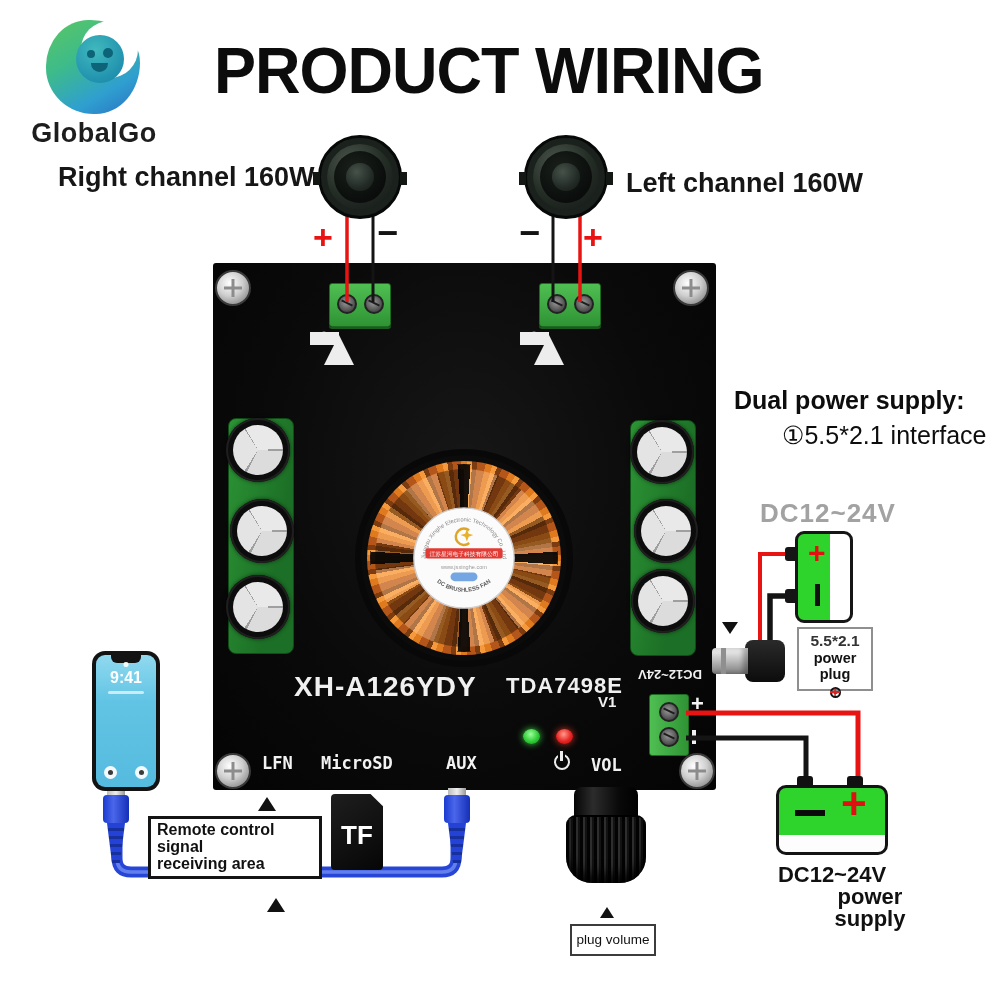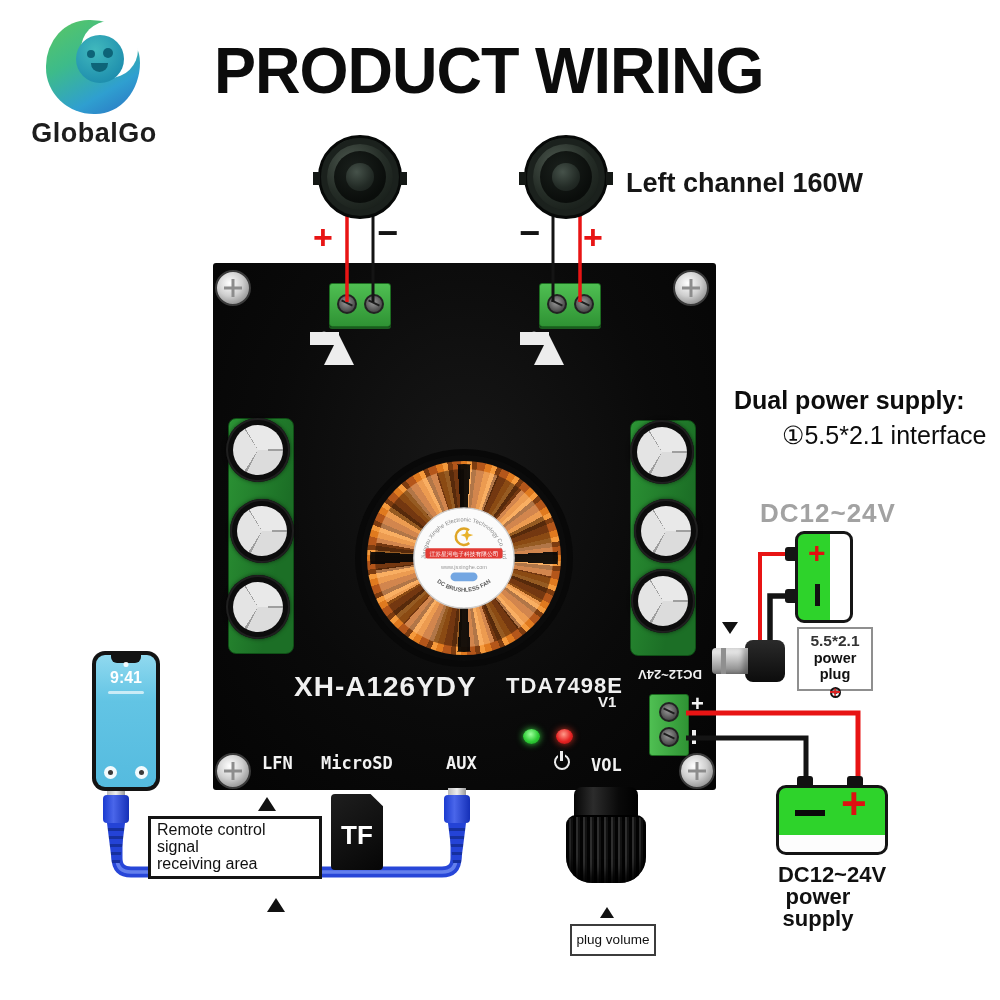--- a/index.html
+++ b/index.html
@@ -175,21 +175,21 @@
   .tri-down{width:0;height:0;border-left:8px solid transparent;border-right:8px solid transparent;
             border-top:12px solid #111;}
   #arr-remote{left:258px;top:797px;}
   #arr-aux{left:267px;top:898px;}
   #arr-vol{left:600px;top:907px;}
   #arr-plug{left:722px;top:622px;}
 
   
   .cbox{background:#fff;border:3px solid #141414;color:#111;}
   #box-remote{left:148px;top:816px;width:174px;padding:3px 8px 4px 6px;
-              font-size:16px;font-weight:400;line-height:1.05;}
+              font-size:16px;font-weight:700;line-height:1.05;}
   #box-remote div{position:static;}
   #box-aux{left:204px;top:915px;width:174px;height:34px;font-size:18px;font-weight:700;
            text-align:center;line-height:28px;}
   #box-vol{left:570px;top:924px;width:86px;height:32px;border-width:2px;border-color:#3c3c3c;
            font-size:13.5px;font-weight:500;text-align:center;line-height:28px;}
 
   
   .dps{color:#0d0d0d;font-size:25px;line-height:1;}
   #dps-h{left:734px;top:388px;font-weight:700;}
   #dps-1{left:734px;top:423px;font-weight:400;margin-left:48px;}
@@ -226,40 +226,41 @@
   .sym-plus{font-size:14px;color:#d22;font-weight:700;line-height:1;}
 
   #bbat{left:776px;top:785px;width:112px;height:70px;border:3px solid #131313;border-radius:10px;
         background:linear-gradient(180deg,#2ed32b 0 73%,#fdfdfd 73%);}
   .bnub{top:-12px;width:16px;height:11px;background:#111;border-radius:3px 3px 0 0;}
   .bnub.b1{left:18px;}.bnub.b2{left:68px;}
   #bbat-minus{left:16px;top:22px;width:30px;height:6px;background:#0a0a0a;}
   #bbat-plus{left:62px;top:-6px;font-size:44px;font-weight:700;color:#dd1111;line-height:1;}
   .bbat-label{width:126px;text-align:center;font-size:22px;font-weight:600;color:#111;line-height:1;}
   #bbat-l1{left:769px;top:864px;}
-  #bbat-l2{left:755px;top:886px;}
+  #bbat-l2{left:807px;top:886px;}
 </style>
 </head>
 <body>
 
 <div id="canvas">
 
   <div id="logo-icon" class="z4">
     <div class="blob"></div>
     <div class="blob-cut"></div>
     <div class="face">
       <div class="eye e1"></div>
       <div class="eye e2"></div>
       <div class="mouth"></div>
     </div>
   </div>
   <div id="logo-text" class="z4">GlobalGo</div>
 
   <div id="title" class="z4">PRODUCT WIRING</div>
 
+  <div id="right-ch-label" class="ch-label z4">Right channel 160W</div>
   <div id="left-ch-label" class="ch-label z4">Left channel 160W</div>
 
   <div id="board" class="z1"></div>
   <div id="screw-tl" class="screw z2"></div>
   <div id="screw-tr" class="screw z2"></div>
   <div id="screw-bl" class="screw z2"></div>
   <div id="screw-br" class="screw z2"></div>
 
   <div id="tblock-left" class="tblock z2">
     <div class="tscrew ts1"></div>

